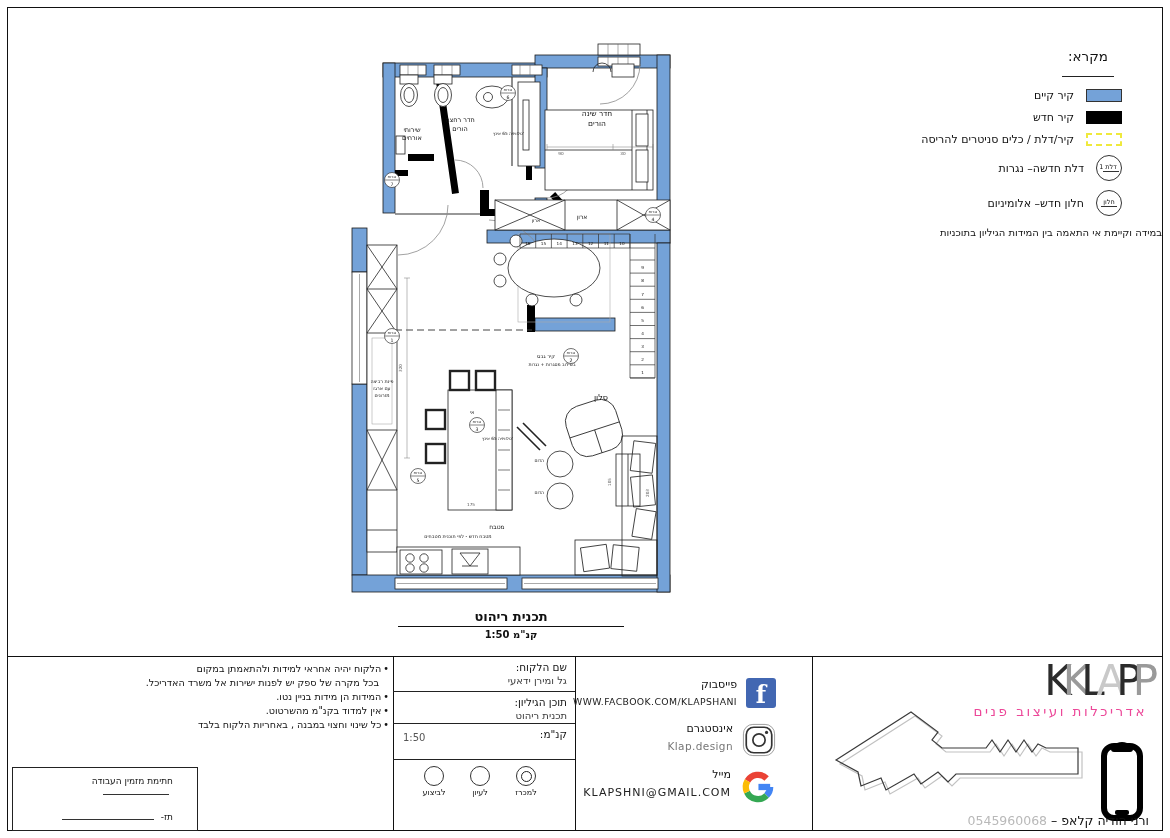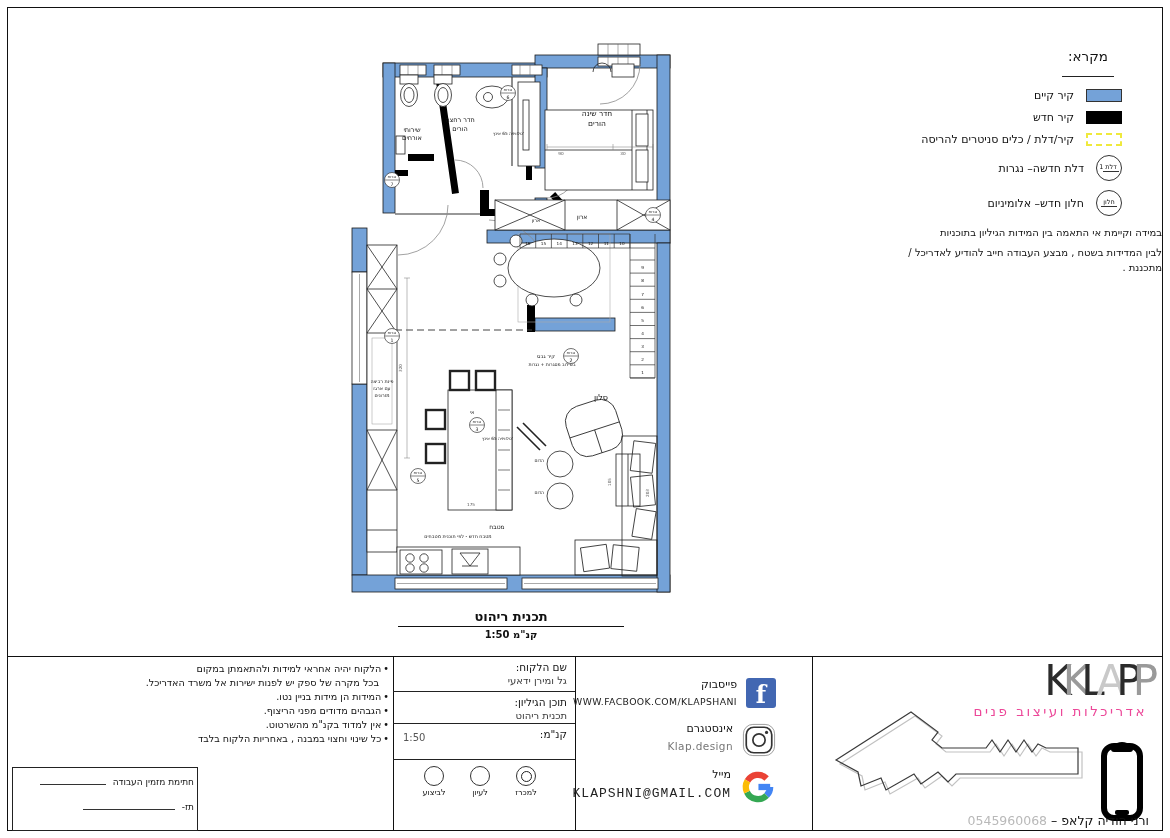--- a/index.html
+++ b/index.html
@@ -32,21 +32,21 @@
         font-size:6.5px; line-height:1.1; flex:0 0 auto;}
   .sym-circle .top{ border-bottom:1px solid #333; padding:0 2px;}
   .legend-note{ font-size:10px; text-align:right; line-height:1.55; margin-top:4px; direction:rtl;}
 
   
   .notes{ position:absolute; left:15px; top:662px; width:374px; direction:rtl; font-size:9.6px;
         line-height:1.45; text-align:right;}
   .note.b::before{ content:"•"; margin-left:2px;}
   .note.cont{ padding-right:10px;}
   .sigbox{ position:absolute; left:12px; top:767px; width:186px; height:64px; border:1px solid #222;
-        direction:rtl; font-size:9px; padding:8px 3px;}
+        direction:rtl; font-size:9px; padding:8px 24px;}
   .sig-line{ display:inline-block; width:66px; border-bottom:1px solid #333; height:9px; margin-right:4px;}
   .sig-line2{ width:92px;}
 
   .infocol{ position:absolute; left:393px; top:657px; width:182px; height:174px; direction:rtl;}
   .irow{ border-bottom:1px solid #222; padding:4px 8px 3px; position:relative;}
   .ilabel{ font-size:10.5px; display:block;}
   .ivalue{ font-size:10px; color:#3a3a3a; display:block; margin-top:2px;}
   .irow.scale{ height:36px;}
   .irow.scale .ivalue{ position:absolute; left:10px; top:6px; color:#555;}
   .statusrow{ display:flex; direction:ltr; gap:12px; padding:6px 0 0 24px;}
@@ -351,28 +351,26 @@
     <span class="llabel">דלת חדשה– נגרות</span>
   </div>
   <div class="lrow">
     <span class="sym-circle">
       <span class="top">חלון</span>
       <span></span>
     </span>
     <span class="llabel">חלון חדש– אלומיניום</span>
   </div>
   <div class="legend-note">במידה וקיימת אי התאמה בין המידות הגיליון בתוכניות</div>
-  <div class="legend-note">לבין המדידות בשטח , מבצע העבודה חייב להודיע לאדריכל / מתכננת .</div>
 </div>
 
 <div class="notes">
   <div class="note b">הלקוח יהיה אחראי למידות ולהתאמתן במקום</div>
   <div class="note cont">בכל מקרה של ספק יש לפנות ישירות אל משרד האדריכל.</div>
   <div class="note b">המידות הן מידות בניין נטו.</div>
-  <div class="note b">הגבהים מדודים מפני הריצוף.</div>
   <div class="note b">אין למדוד בקנ"מ מהשרטוט.</div>
   <div class="note b">כל שינוי וחצוי במבנה , באחריות הלקוח בלבד</div>
 </div>
 <div class="sigbox">
   <div><span>חתימת מזמין העבודה</span>
        <span class="sig-line"></span></div>
   <div style="margin-top:14px;"><span>תז-</span>
        <span class="sig-line sig-line2"></span></div>
 </div>
 
@@ -430,21 +428,21 @@
   <div class="srow" style="top:112px;">
     <svg width="36" height="38" viewBox="0 0 40 40">
       <path fill="none" stroke="#EA4335" stroke-width="7" d="M 8.31 13.25 A 13.5 13.5 0 0 1 29.55 10.45"></path>
       <path fill="none" stroke="#4285F4" stroke-width="7" d="M 33.5 20 A 13.5 13.5 0 0 1 29.55 29.55"></path>
       <path fill="none" stroke="#34A853" stroke-width="7" d="M 29.55 29.55 A 13.5 13.5 0 0 1 7.76 25.7"></path>
       <path fill="none" stroke="#FBBC05" stroke-width="7" d="M 7.76 25.7 A 13.5 13.5 0 0 1 8.31 13.25"></path>
       <rect x="20.5" y="16.5" width="13" height="7" fill="#4285F4"></rect>
     </svg>
     <span class="stext">
       <div class="slabel">מייל</div>
-      <div class="svalue" style="letter-spacing:1px; font-size:13px;font-family:Liberation Mono, monospace;">KLAPSHNI@GMAIL.COM</div>
+      <div class="svalue" style="letter-spacing:1px; font-size:11px;">KLAPSHNI@GMAIL.COM</div>
     </span>
   </div>
 </div>
 
 <div class="brandcol">
   <div class="klap-logo" id="klap-logo"><span class="g1">K</span><span class="g2">K</span><span class="g1">L</span><span class="g3">A</span><span class="g1">P</span><span class="g2">P</span></div>
   <div class="tagline">אדריכלות ועיצוב פנים</div>
   <svg class="key-svg" width="265" height="122" viewBox="0 0 265 122">
     <g fill="none" stroke="#c2c2c2" stroke-width="1.2" transform="translate(4,4)">
       <path d="M 10 58 L 85 10 L 112 30 L 106 38 L 116 46 L 160 46 L 166 38 L 174 50 L 182 38 L 190 50 L 198 38 L 206 50 L 212 42 L 220 46 L 252 46 L 252 72 L 130 72 L 122 80 L 112 70 L 95 82 L 88 72 L 60 88 L 55 76 L 35 84 L 32 70 Z"></path>

